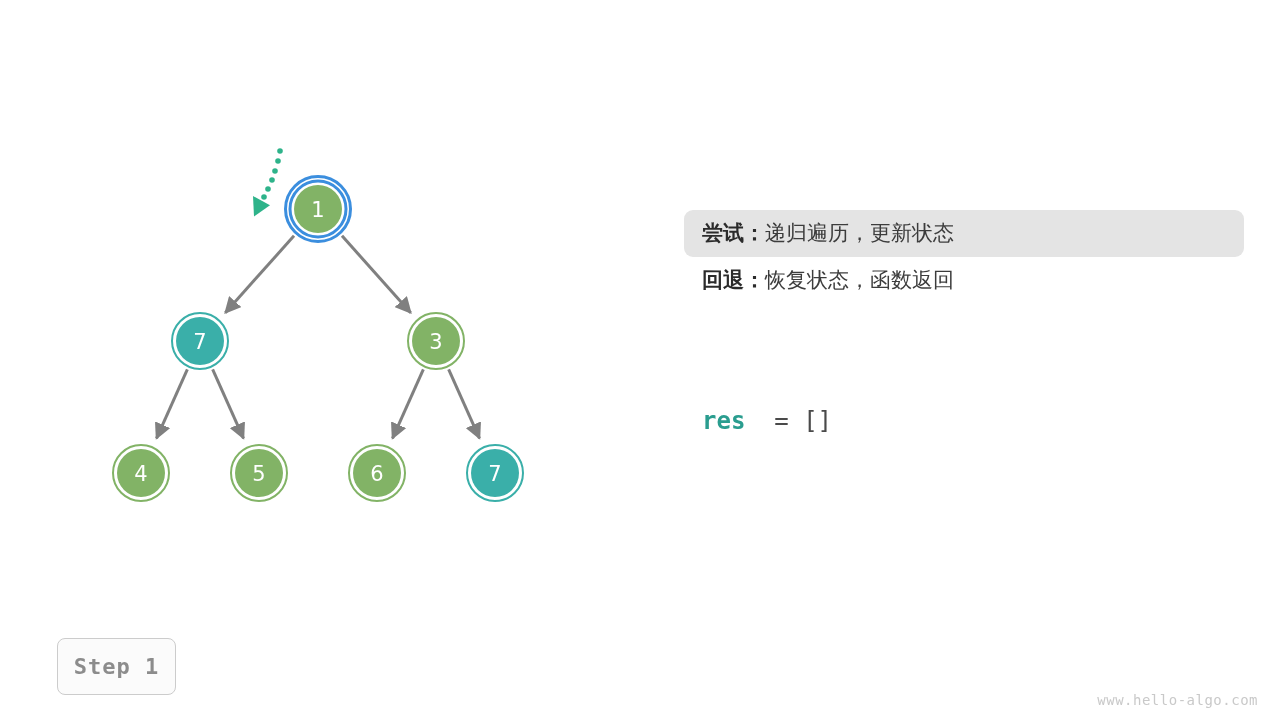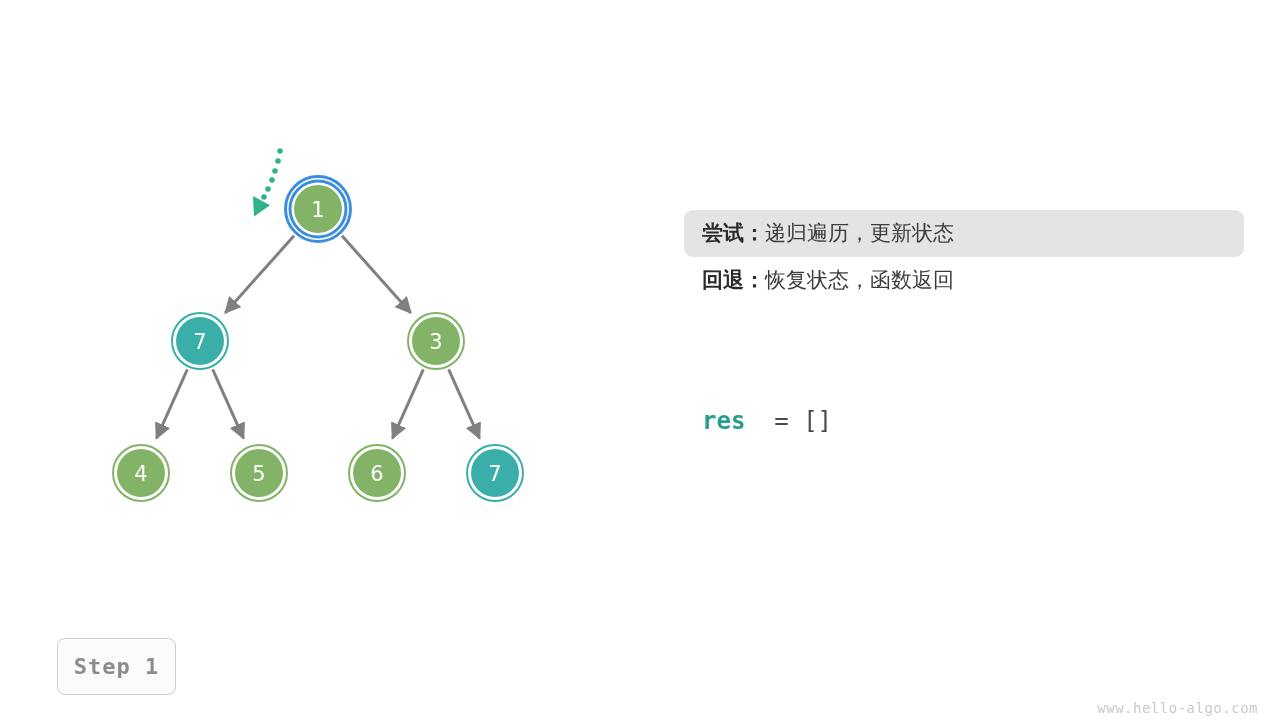--- a/index.html
+++ b/index.html
@@ -107,21 +107,21 @@
     font-weight: bold;
     color: #8c8c8c;
     letter-spacing: 1px;
     margin-left: 20px;
   }
 
   
   #watermark {
     position: absolute;
     right: 22px;
-    bottom: 4px;
+    bottom: 12px;
     font-family: "DejaVu Sans Mono", "Liberation Mono", monospace;
     font-size: 14px;
     color: #c9c9c9;
     letter-spacing: 0.5px;
   }
 </style>
 </head>
 <body>
 
 <svg id="tree-canvas" viewBox="0 0 660 560" xmlns="http://www.w3.org/2000/svg">

